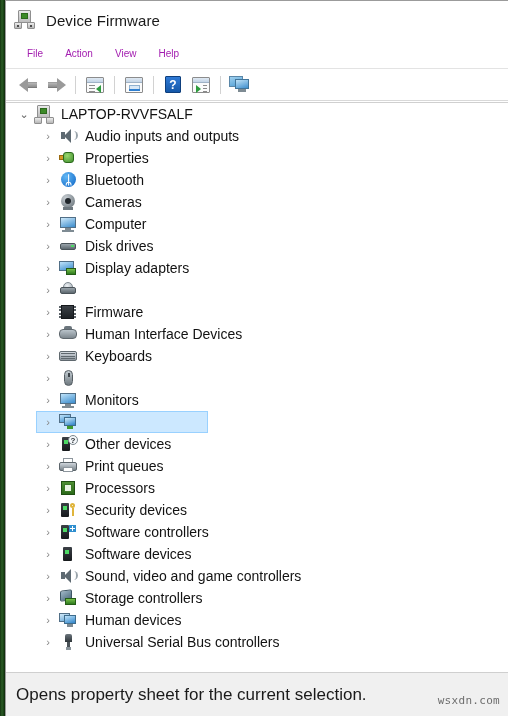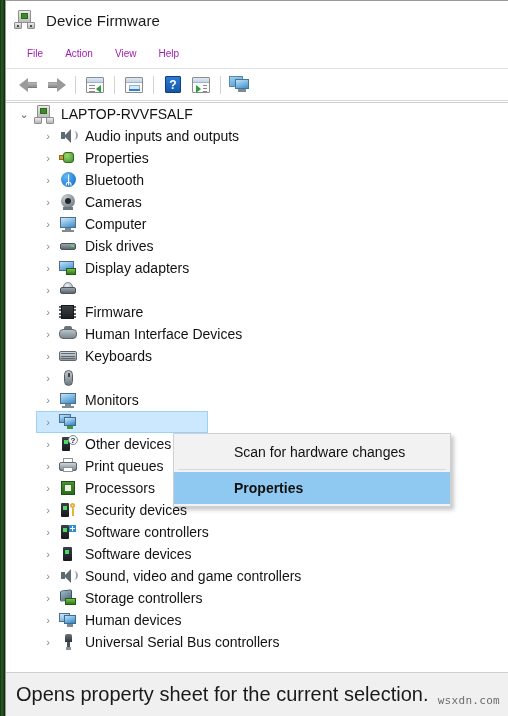--- a/index.html
+++ b/index.html
@@ -764,21 +764,21 @@
   
   #statusbar {
     position: absolute;
     left: 0; right: 0; bottom: 0;
     height: 44px;
     background: #f0f0f0;
     border-top: 1px solid #cfcfcf;
     display: flex;
     align-items: center;
     padding-left: 10px;
-    font-size: 20px;
+    font-size: 17px;
     color: #1a1a1a;
     box-sizing: border-box;
   }
   #watermark {
     position: absolute;
     right: 8px;
     bottom: 9px;
     font-size: 11px;
     color: #6d6d6d;
     font-family: "DejaVu Sans Mono", monospace;
@@ -1143,25 +1143,20 @@
             <span class="head"></span>
             <span class="stem"></span>
             <span class="tip"></span>
           </span>
       </span>
       <span class="label">Universal Serial Bus controllers</span>
     </div>
 
   </div>
 
-  <div id="ctxmenu">
-    <div class="ctx-item">Scan for hardware changes</div>
-    <div class="ctx-sep"></div>
-    <div class="ctx-item highlight">Properties</div>
-  </div>
 
   <div id="statusbar">
     <span>Opens property sheet for the current selection.</span>
   </div>
 
 </div>
 
 <div id="watermark">wsxdn.com</div>
 
 </body></html>

